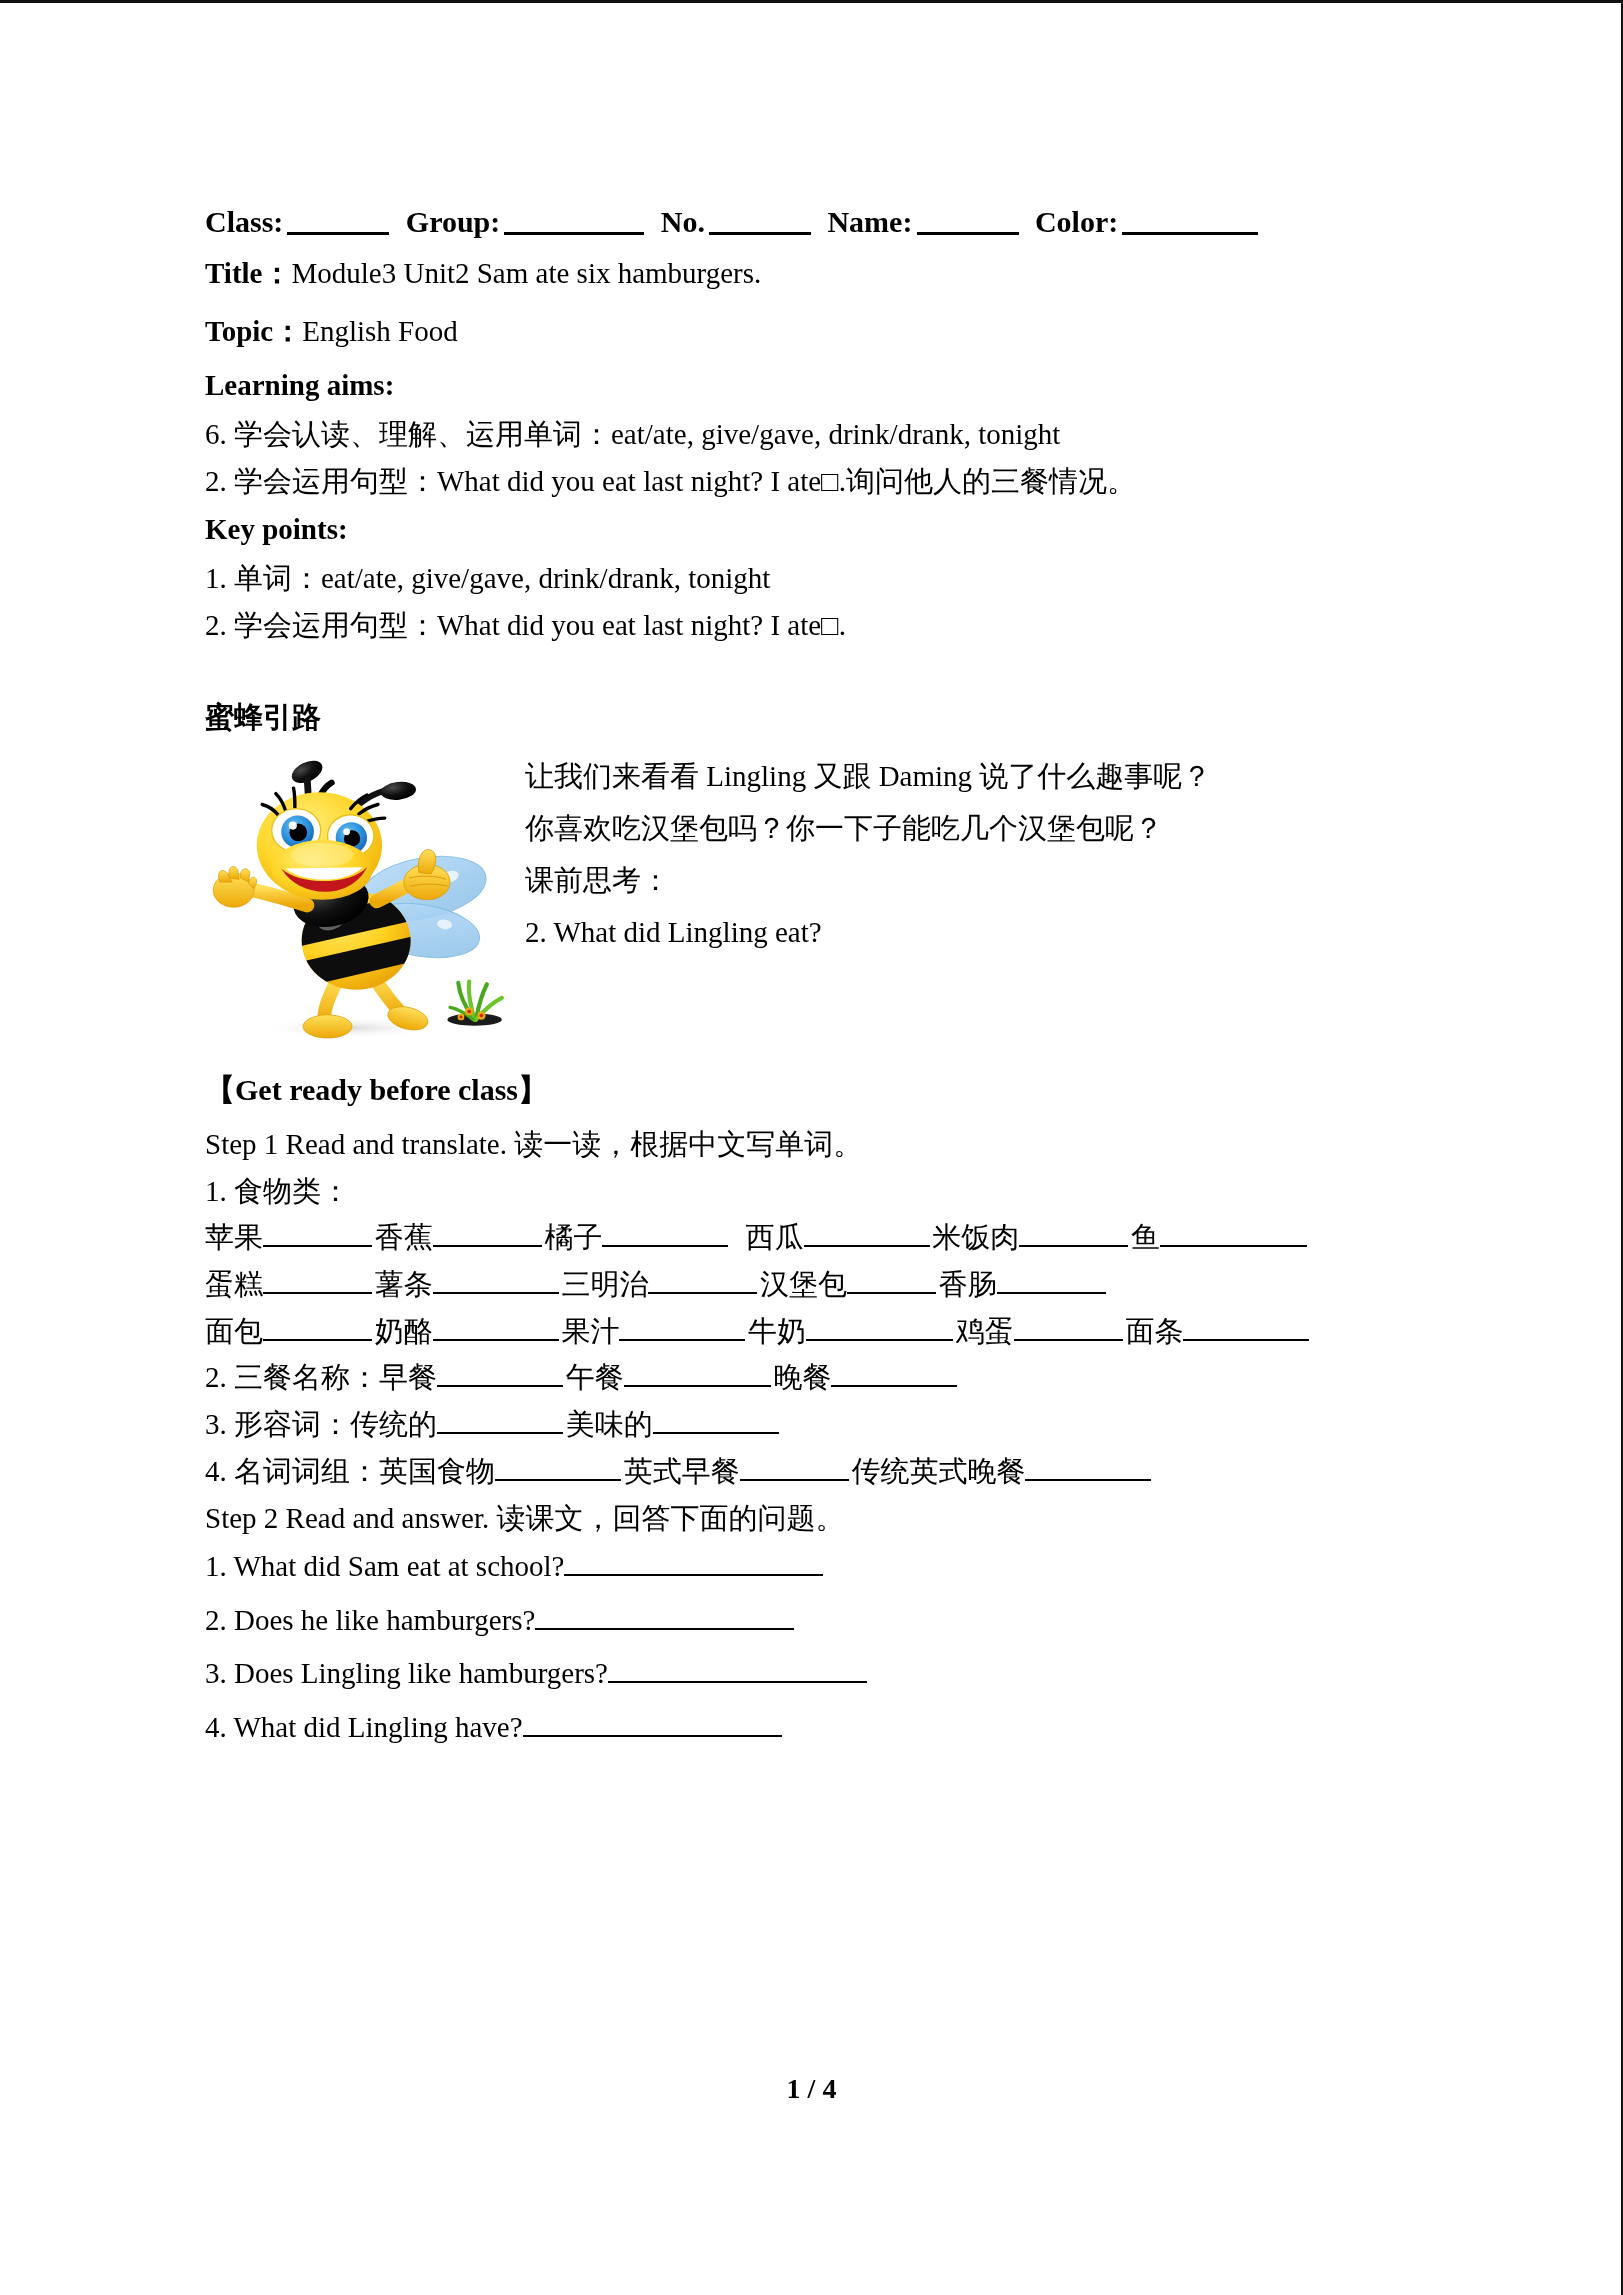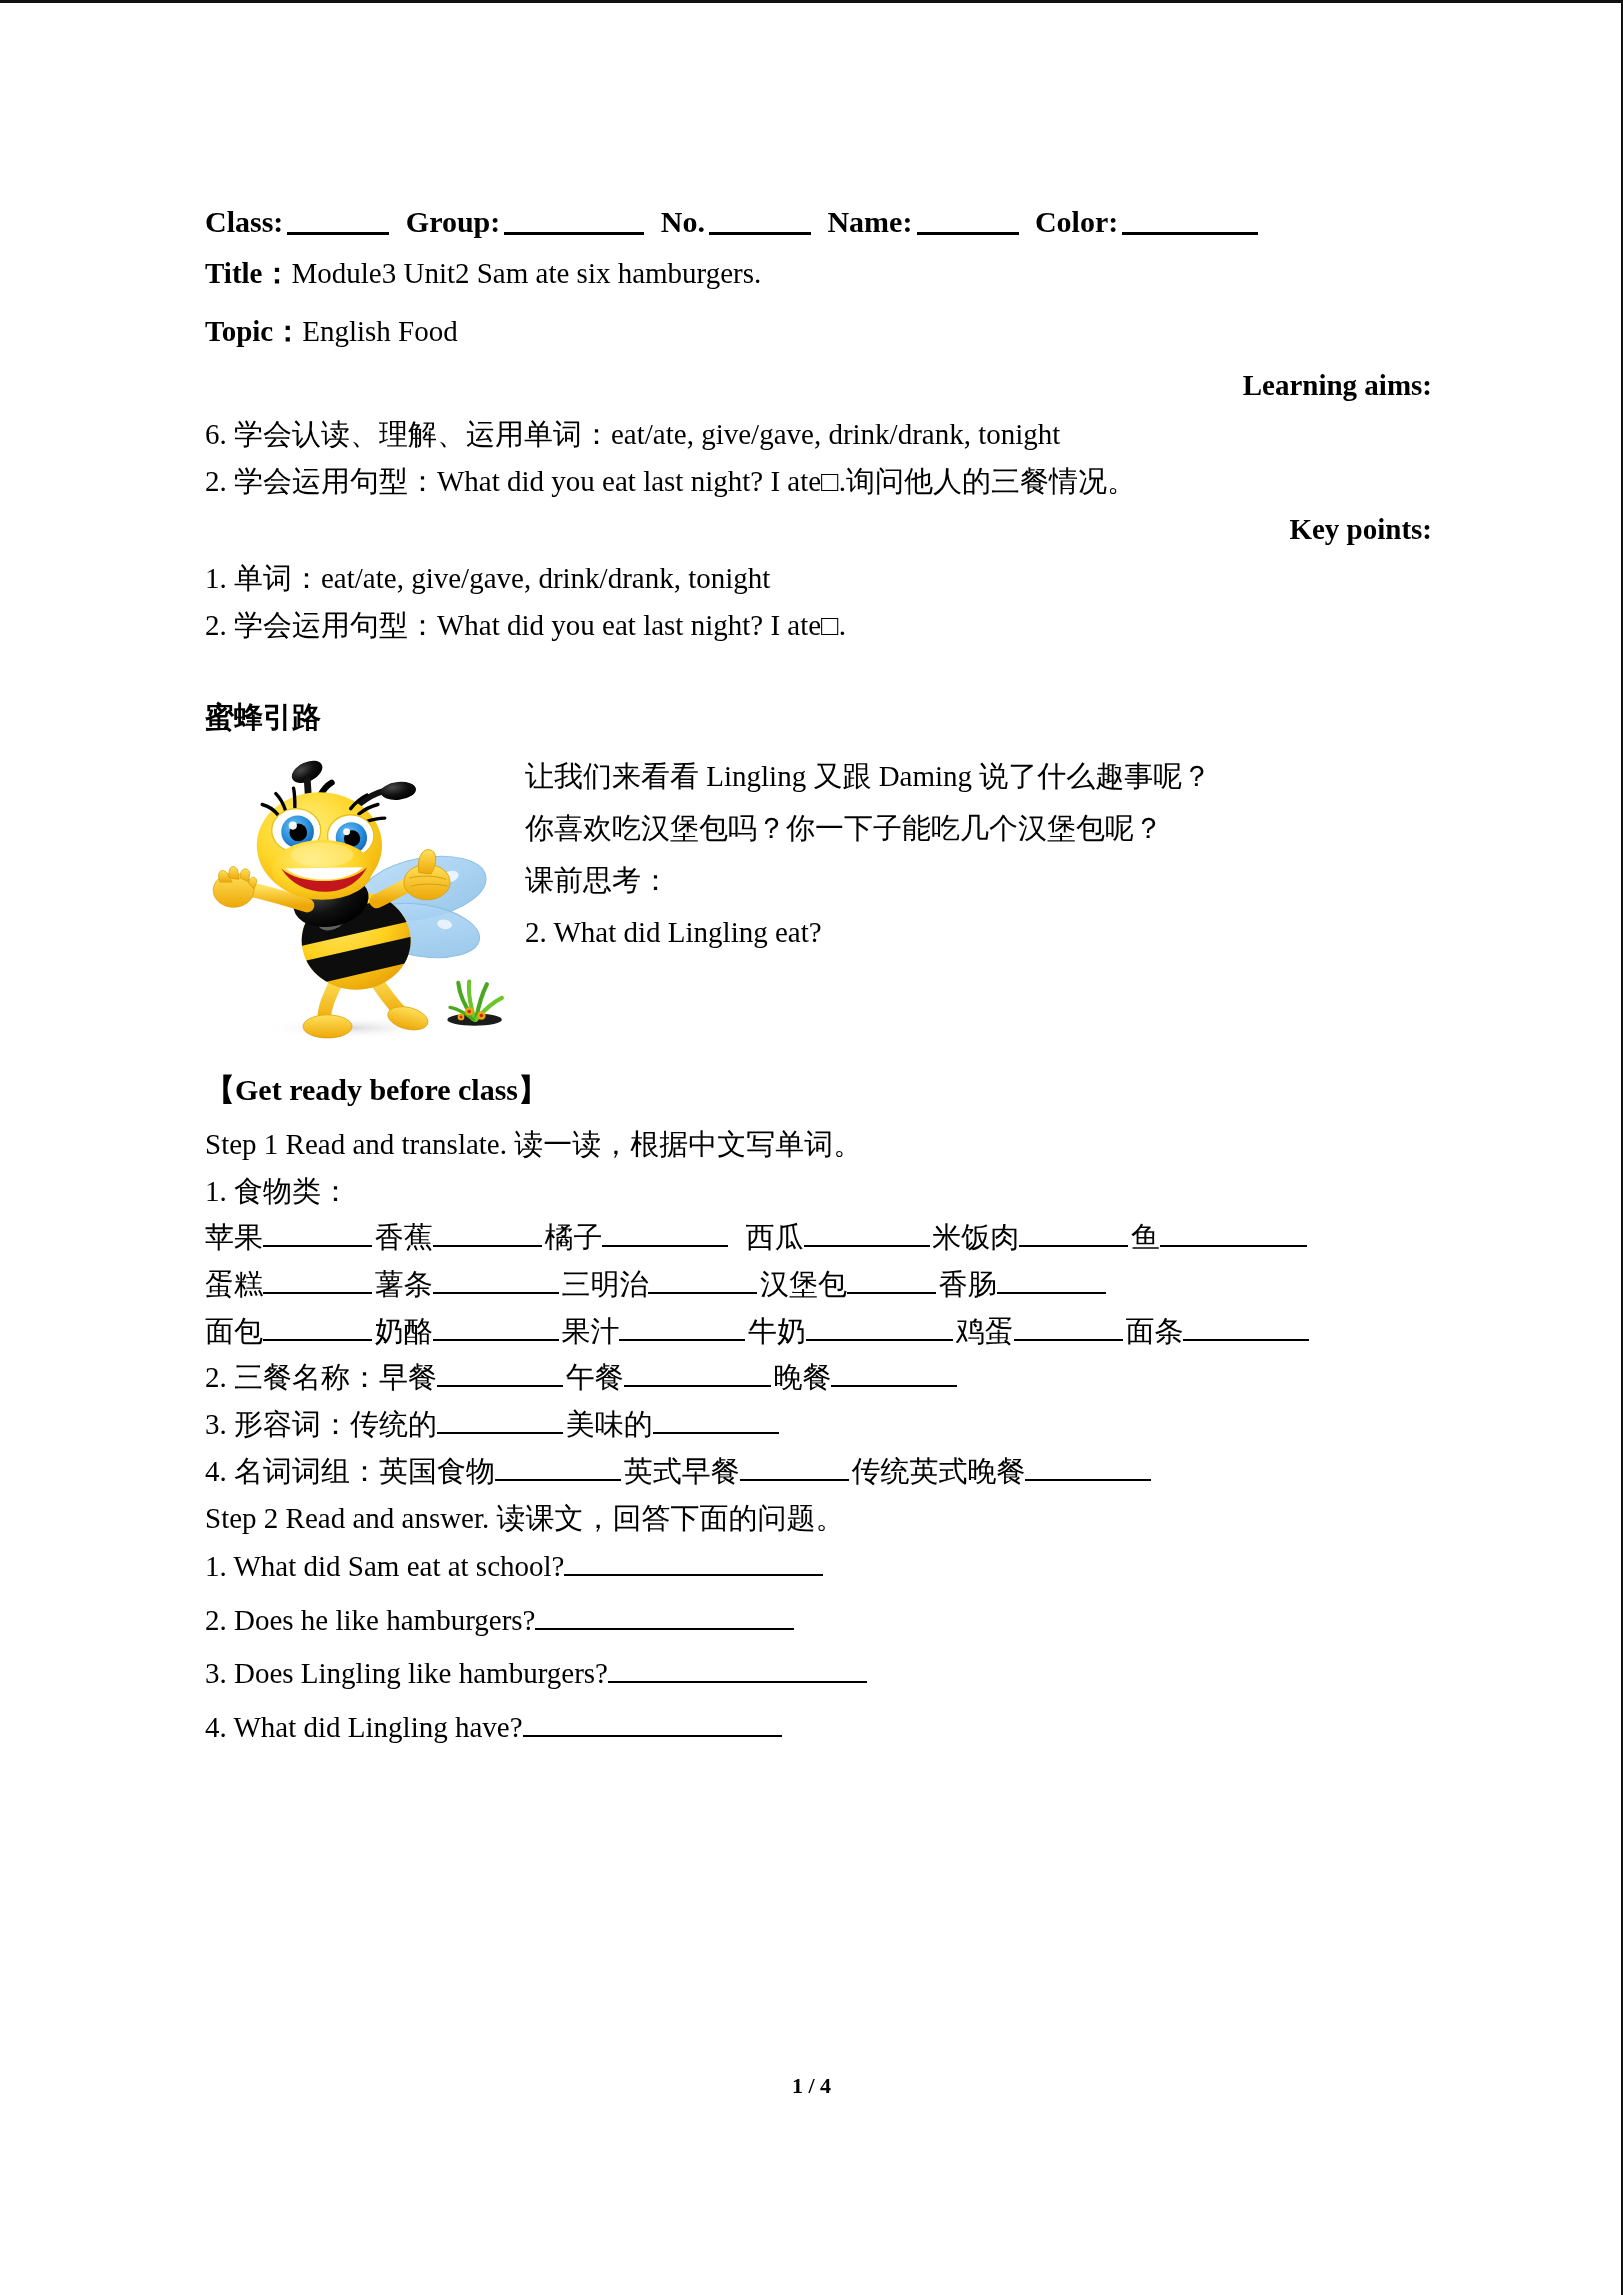--- a/index.html
+++ b/index.html
@@ -66,21 +66,20 @@
     font-size: 29px;
     margin-bottom: 17.7px;
     white-space: nowrap;
   }
   .title-row .lab, .topic-row .lab { font-weight: bold; }
 
   .sec-head {
     font-size: 29px;
     font-weight: bold;
     margin: 0 0 17.7px 0;
-    text-align: right;
   }
   .gap-md { height: 40px; }
 
   
   .bee-heading {
     font-size: 29px;
     font-weight: bold;
     margin: 0 0 5.5px 0;
   }
   .bee-block {
@@ -134,21 +133,21 @@
   }
   .u-ans { width: 259px; }
 
   
   .footer {
     position: absolute;
     top: 2073px;
     left: 0;
     width: 1623px;
     text-align: center;
-    font-size: 22px;
+    font-size: 28px;
     font-weight: bold;
   }
 </style>
 </head>
 <body>
 
 <div class="page-frame"></div>
 
 <div class="content">
 

